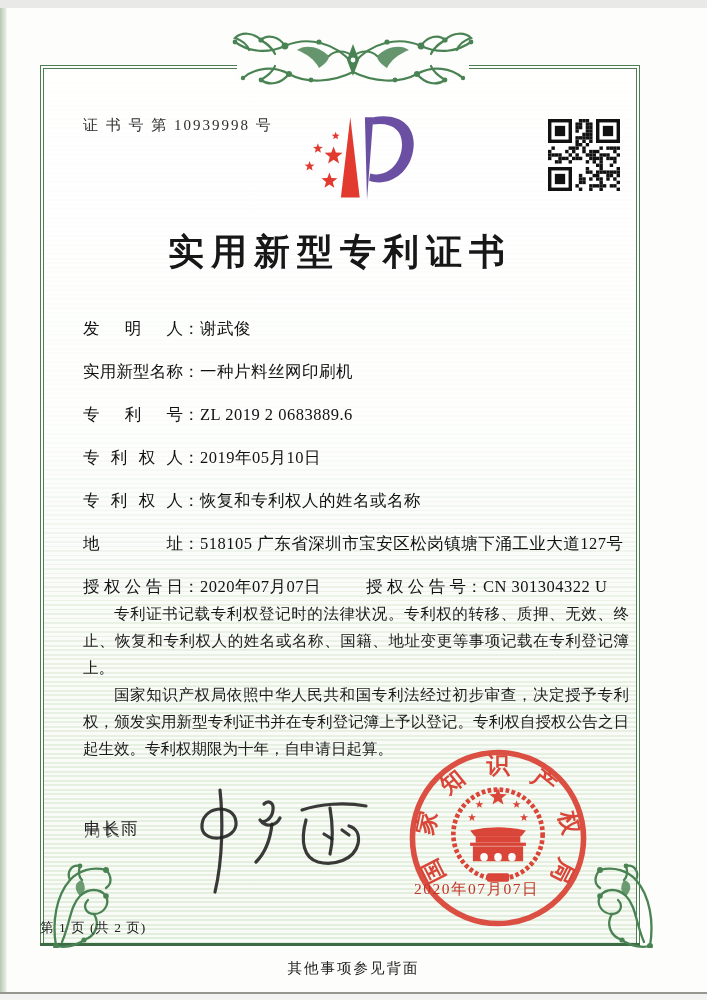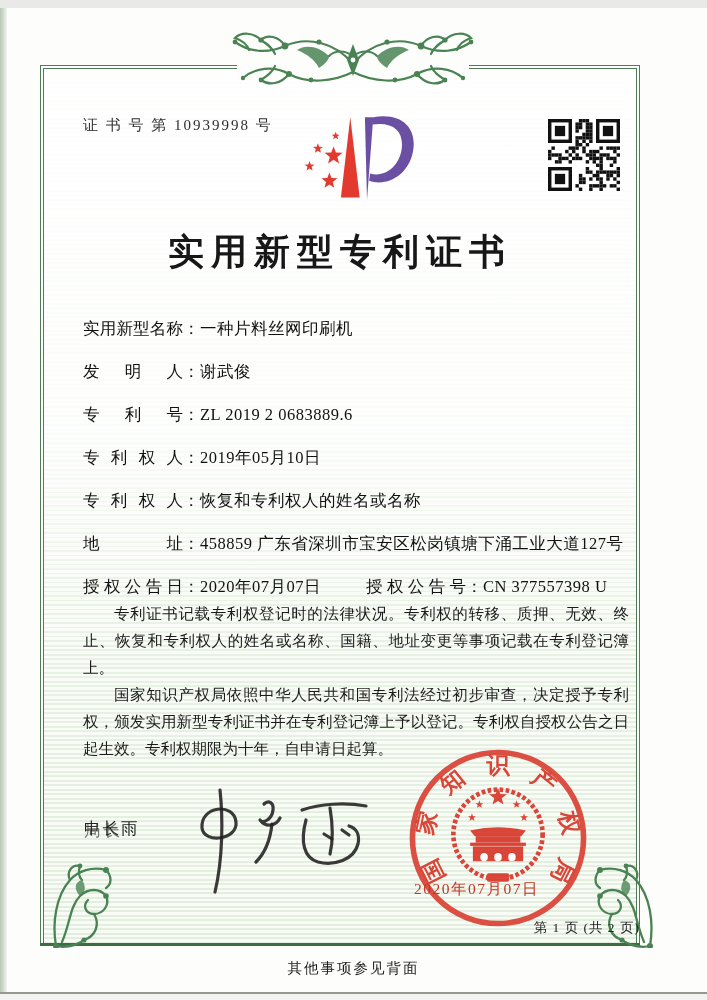--- a/index.html
+++ b/index.html
@@ -45,21 +45,21 @@
     font-size:15.5px;line-height:27px;text-align:justify;color:#1b1b1b;}
   .body-text p{margin:0;text-indent:2em;}
 
   .sig-title{position:absolute;left:84px;top:812px;font-size:16.5px;letter-spacing:3px;color:#737373;font-family:Liberation Serif, serif;}
   .sig-name{position:absolute;left:84px;top:810px;font-size:16.5px;letter-spacing:2px;color:#222;}
   .sig-script{position:absolute;left:168px;top:772px;width:215px;height:120px;}
 
   .seal{position:absolute;left:405px;top:737px;width:186px;height:186px;opacity:.93;}
   .seal-date{position:absolute;left:414px;top:871px;font-size:15.5px;letter-spacing:1.5px;color:#c23425;}
 
-  .page-info{position:absolute;left:40px;top:911px;width:600px;text-align:right;
+  .page-info{position:absolute;left:40px;top:911px;width:600px;text-align:left;
     font-size:13.5px;letter-spacing:1px;color:#222;}
   .back-note{position:absolute;left:0;top:951px;width:707px;text-align:center;
     font-size:14.5px;letter-spacing:2px;color:#1d1d1d;}
 </style>
 </head>
 <body>
 
 <div class="page">
 
   <div class="pattern"></div>
@@ -271,39 +271,39 @@
       <rect x="16" y="2" width="3" height="3" fill="#111"></rect>
       <rect x="0" y="14" width="7" height="7" fill="#111"></rect>
       <rect x="1" y="15" width="5" height="5" fill="#fff"></rect>
       <rect x="2" y="16" width="3" height="3" fill="#111"></rect>
     </svg>
 
   <div class="title">实用新型专利证书</div>
 
   <div class="fields">
     <div class="row">
+      <span class="flabel">发明人</span><span class="colon">：</span><span class="fvalue">谢武俊</span>
+    </div>
+    <div class="row">
       <span class="flabel">实用新型名称</span><span class="colon">：</span><span class="fvalue">一种片料丝网印刷机</span>
     </div>
     <div class="row">
-      <span class="flabel">发明人</span><span class="colon">：</span><span class="fvalue">谢武俊</span>
-    </div>
-    <div class="row">
       <span class="flabel">专利号</span><span class="colon">：</span><span class="fvalue">ZL 2019 2 0683889.6</span>
     </div>
     <div class="row">
       <span class="flabel">专利权人</span><span class="colon">：</span><span class="fvalue">2019年05月10日</span>
     </div>
     <div class="row">
       <span class="flabel">专利权人</span><span class="colon">：</span><span class="fvalue">恢复和专利权人的姓名或名称</span>
     </div>
     <div class="row">
-      <span class="flabel">地址</span><span class="colon">：</span><span class="fvalue">458859 广东省深圳市宝安区松岗镇塘下涌工业大道127号</span>
-    </div>
-    <div class="row">
-      <span class="flabel">授权公告日</span><span class="colon">：</span><span class="fvalue1">2020年07月07日</span><span class="gap2"></span><span class="flabel">授权公告号</span><span class="colon">：</span><span class="fvalue">CN 377557398 U</span>
+      <span class="flabel">地址</span><span class="colon">：</span><span class="fvalue">518105 广东省深圳市宝安区松岗镇塘下涌工业大道127号</span>
+    </div>
+    <div class="row">
+      <span class="flabel">授权公告日</span><span class="colon">：</span><span class="fvalue1">2020年07月07日</span><span class="gap2"></span><span class="flabel">授权公告号</span><span class="colon">：</span><span class="fvalue">CN 301304322 U</span>
     </div>
   </div>
 
   <div class="body-text">
     <p>专利证书记载专利权登记时的法律状况。专利权的转移、质押、无效、终止、恢复和专利权人的姓名或名称、国籍、地址变更等事项记载在专利登记簿上。</p>
     <p>国家知识产权局依照中华人民共和国专利法经过初步审查，决定授予专利权，颁发实用新型专利证书并在专利登记簿上予以登记。专利权自授权公告之日起生效。专利权期限为十年，自申请日起算。</p>
   </div>
 
   <div class="sig-title">局长</div>
   <div class="sig-name">申长雨</div>

